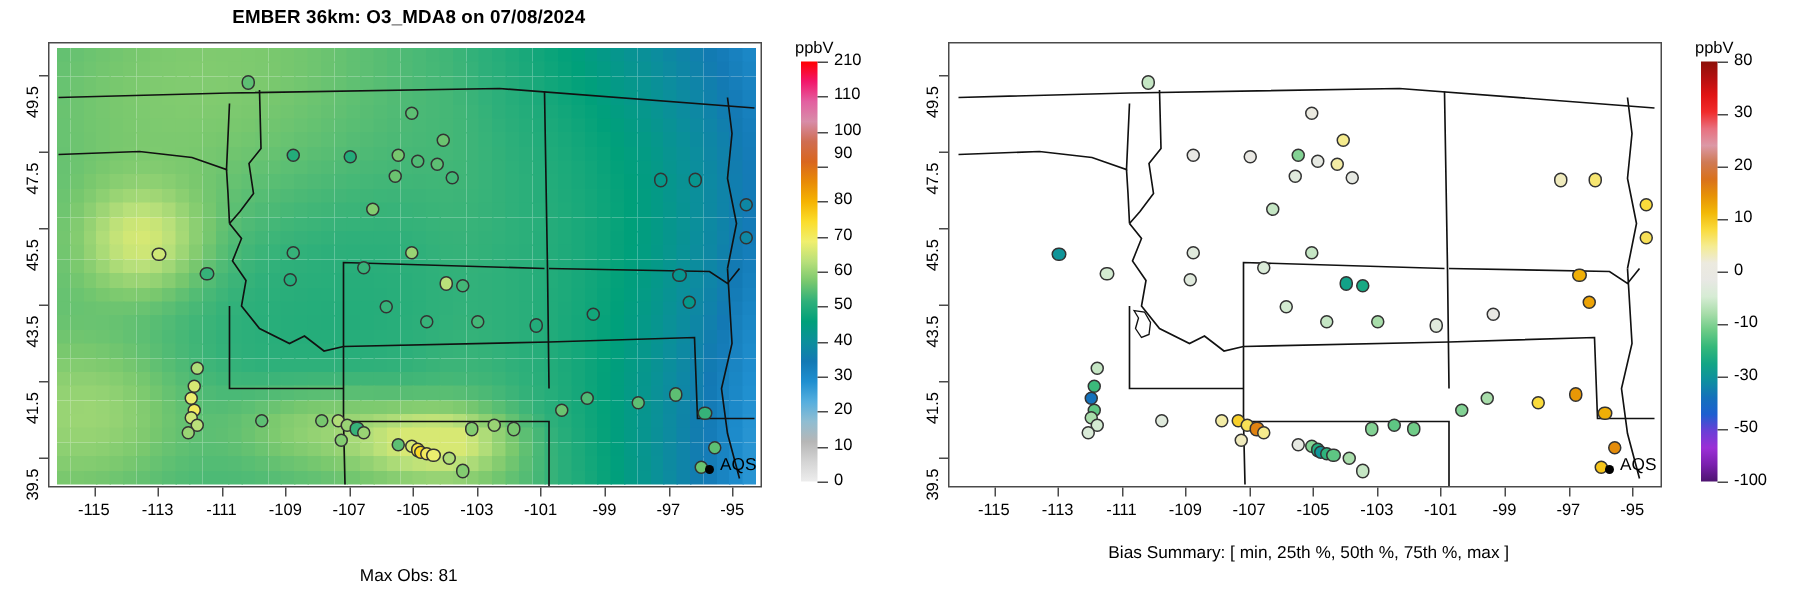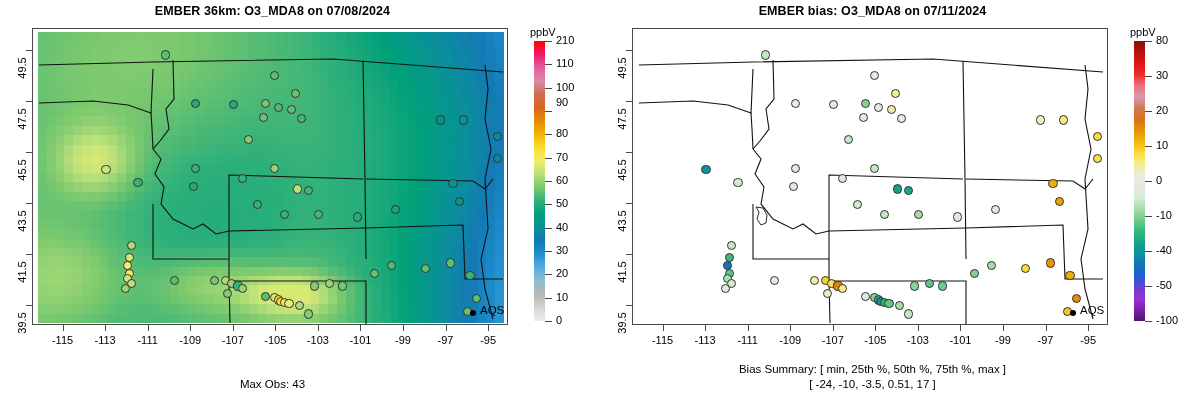--- a/index.html
+++ b/index.html
@@ -1863,25 +1863,24 @@
         <div class="cbar-tick" style="left: 545px; top: 251px;"></div>
         <div class="cbar-lab" style="left: 556px; top: 244px;">30</div>
         <div class="cbar-tick" style="left: 545px; top: 274.333px;"></div>
         <div class="cbar-lab" style="left: 556px; top: 267.333px;">20</div>
         <div class="cbar-tick" style="left: 545px; top: 297.667px;"></div>
         <div class="cbar-lab" style="left: 556px; top: 290.667px;">10</div>
         <div class="cbar-tick" style="left: 545px; top: 321px;"></div>
         <div class="cbar-lab" style="left: 556px; top: 314px;">0</div>
       </div>
 
-    <div class="caption" style="top:378px;">Max Obs: 43</div>
+    <div class="caption" style="top:378px;">Max Obs: 81</div>
   </div>
 
   <div class="panel right">
-    <div class="title">EMBER bias: O3_MDA8 on 07/11/2024</div>
     <div class="frame">
       <div class="inner" style="background:#ffffff;"></div>
       <svg class="mapsvg" viewBox="0 0 476 297" preserveAspectRatio="none">
         <g fill="none" stroke="#111" stroke-width="1.1">
           <path d="M6 36 L120 33 L300 30 L470 43"></path>
           <path d="M6 74 L60 72 L95 76 L118 84 L120 40"></path>
           <path d="M120 120 L128 130 L122 145 L131 158 L128 175 L140 190 L160 200 L170 195 L183 205 L196 202"></path>
           <path d="M140 31 L141 70 L133 80 L136 100 L127 112 L120 120"></path>
           <path d="M196 202 L196 146 L330 150"></path>
           <path d="M330 32 L332 150 L333 230"></path>
@@ -2015,24 +2014,23 @@
         <div class="cbar-lab" style="left: 556px; top: 69px;">30</div>
         <div class="cbar-tick" style="left: 545px; top: 111px;"></div>
         <div class="cbar-lab" style="left: 556px; top: 104px;">20</div>
         <div class="cbar-tick" style="left: 545px; top: 146px;"></div>
         <div class="cbar-lab" style="left: 556px; top: 139px;">10</div>
         <div class="cbar-tick" style="left: 545px; top: 181px;"></div>
         <div class="cbar-lab" style="left: 556px; top: 174px;">0</div>
         <div class="cbar-tick" style="left: 545px; top: 216px;"></div>
         <div class="cbar-lab" style="left: 556px; top: 209px;">-10</div>
         <div class="cbar-tick" style="left: 545px; top: 251px;"></div>
-        <div class="cbar-lab" style="left: 556px; top: 244px;">-40</div>
+        <div class="cbar-lab" style="left: 556px; top: 244px;">-30</div>
         <div class="cbar-tick" style="left: 545px; top: 286px;"></div>
         <div class="cbar-lab" style="left: 556px; top: 279px;">-50</div>
         <div class="cbar-tick" style="left: 545px; top: 321px;"></div>
         <div class="cbar-lab" style="left: 556px; top: 314px;">-100</div>
       </div>
 
     <div class="caption" style="top:363px;">Bias Summary: [ min, 25th %, 50th %, 75th %, max ]</div>
-    <div class="caption" style="top:378px;">[ -24,  -10,  -3.5,  0.51,  17 ]</div>
   </div>
 
 </div>
 
 </body></html>

